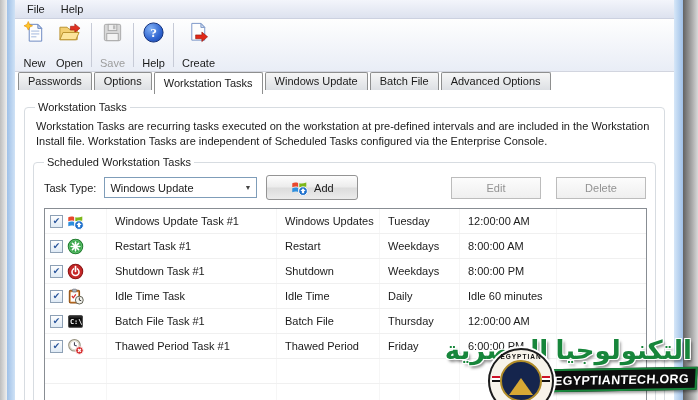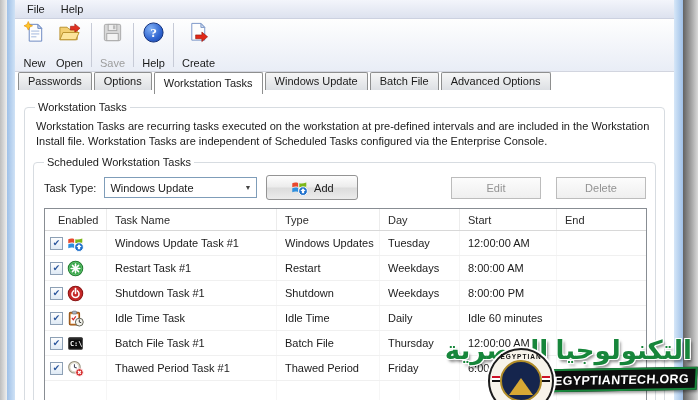--- a/index.html
+++ b/index.html
@@ -212,28 +212,20 @@
                   </svg>
                 </span>
               <span>Add</span>
             </div>
             <div class="btn-spacer"></div>
             <div class="std-btn">Edit</div>
             <div class="std-btn">Delete</div>
           </div>
 
           <div class="tasktable">
-            <div class="t-header" id="thead">
-                <div class="t-hcell">Enabled</div>
-                <div class="t-hcell">Task Name</div>
-                <div class="t-hcell">Type</div>
-                <div class="t-hcell">Day</div>
-                <div class="t-hcell">Start</div>
-                <div class="t-hcell">End</div>
-              </div>
             <div id="tbody">
                 <div class="t-row">
                   <div class="t-cell c-enabled">
                     <span class="checkbox">✔</span>
                     <span class="row-icon">
                       <svg viewBox="0 0 16 16">
                         <path d="M1.2 4.1c1.8-.9 3.6-.9 5.5-.3v3.7c-1.9-.6-3.7-.6-5.5.3z" fill="#e8482d"></path>
                         <path d="M7.8 3.9c1.9.5 3.8.4 6.6-.5v3.6c-2.8.9-4.7 1-6.6.5z" fill="#7db71a"></path>
                         <path d="M1.2 8.8c1.8-.9 3.6-.9 5.5-.3v3.7c-1.9-.6-3.7-.6-5.5.3z" fill="#2e8fde"></path>
                         <path d="M7.8 8.6c1.9.5 3.8.4 6.6-.5v3.6c-2.8.9-4.7 1-6.6.5z" fill="#f6b700"></path>

